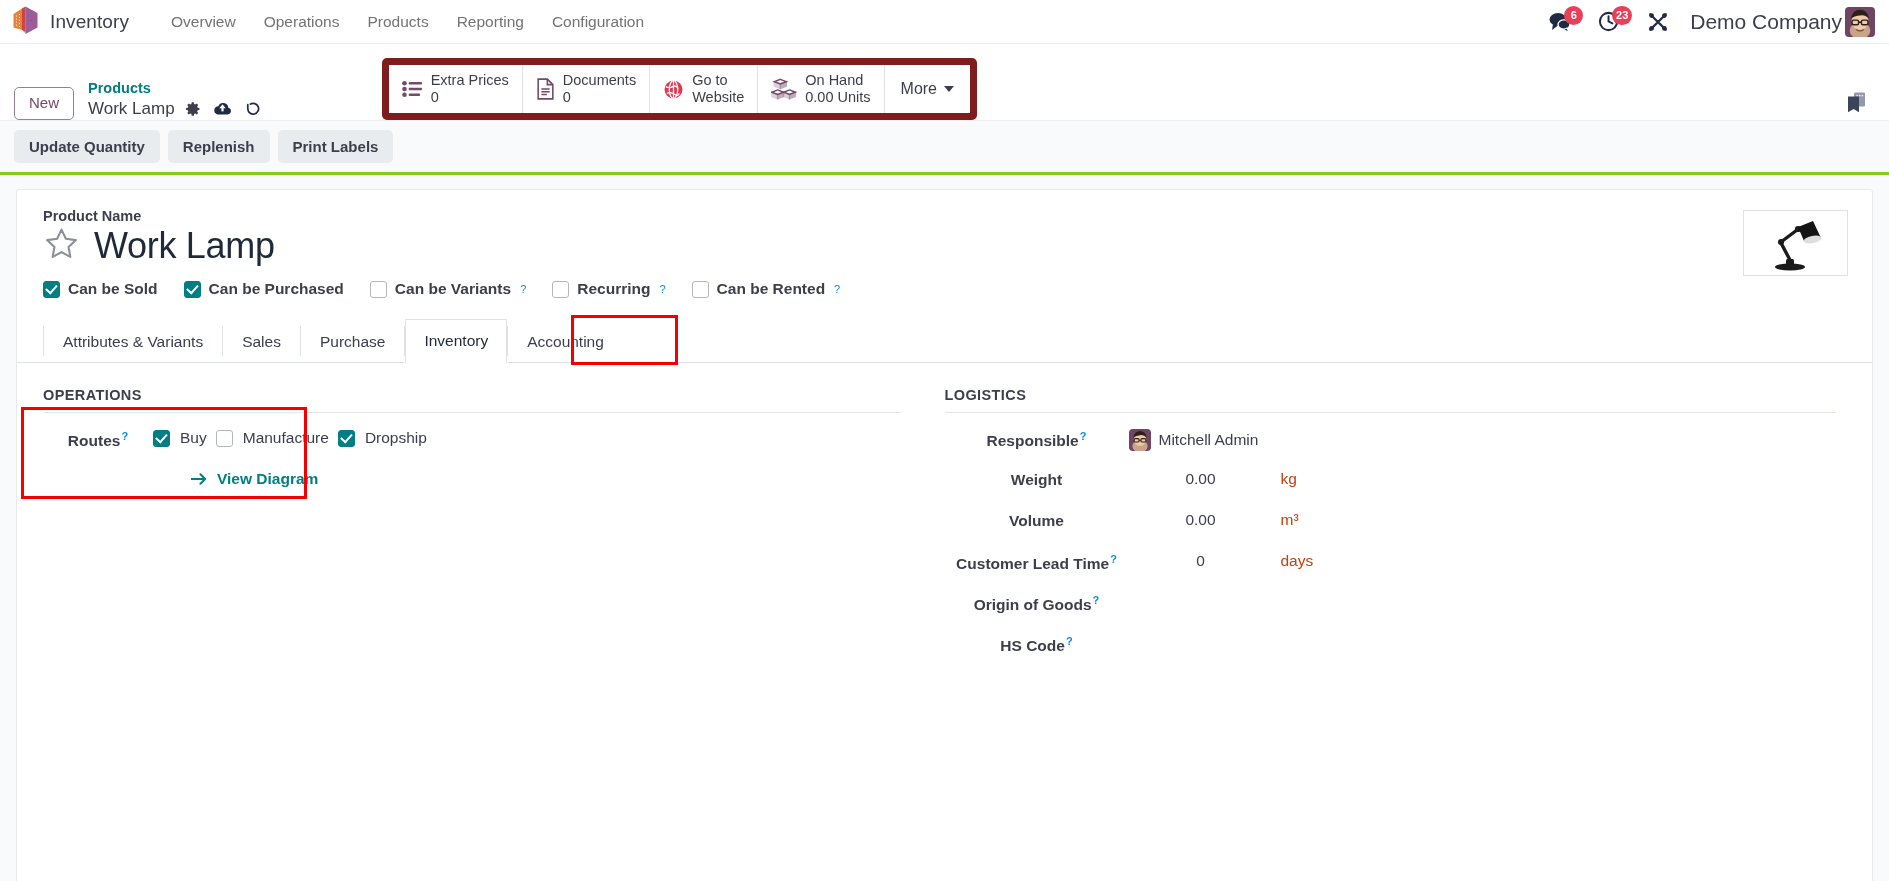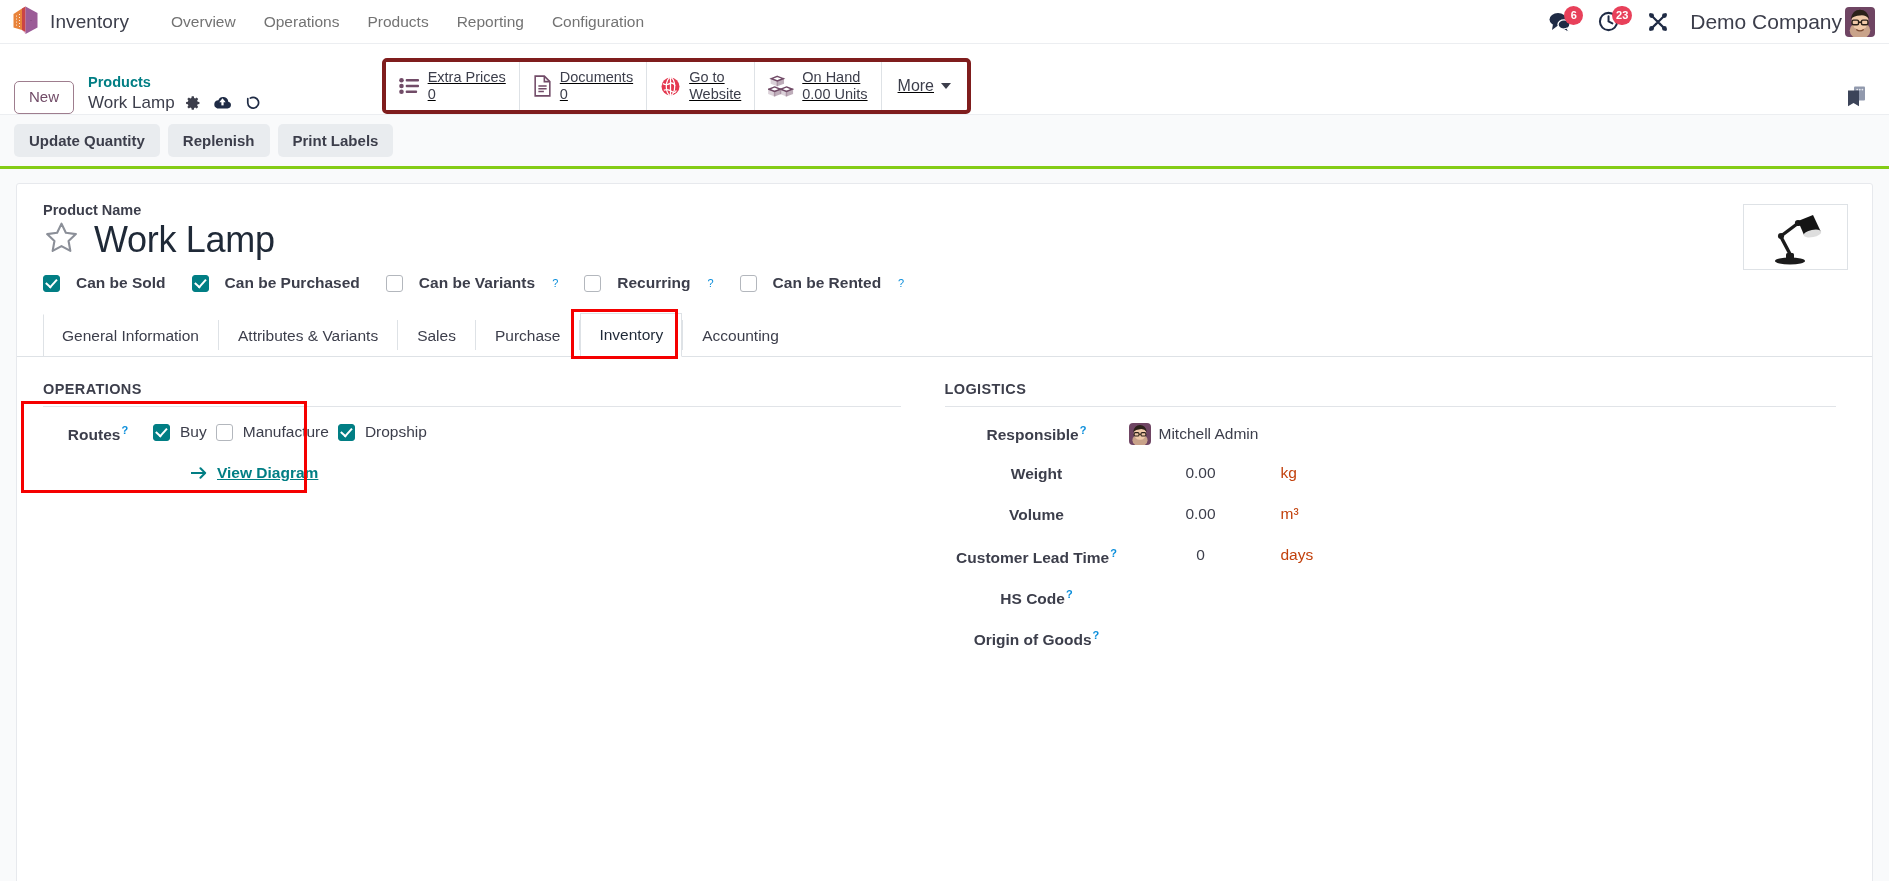--- a/index.html
+++ b/index.html
@@ -133,25 +133,24 @@
     cursor: pointer;
     display: inline-flex;
     align-items: center;
     margin-right: 12px;
   }
 
   .stat-buttons {
     display: flex;
     margin-left: 108px;
     margin-top: 6px;
-    border: 4px solid #7f1d1d;
+    border: 7px solid #7f1d1d;
     border-radius: 5px;
     overflow: hidden;
     background: #fff;
-    text-decoration: underline;
   }
   .stat-btn {
     display: flex;
     align-items: center;
     gap: 8px;
     padding: 7px 13px;
     border-right: 1px solid #dee2e6;
     cursor: pointer;
     background: #fff;
     min-height: 43px;
@@ -252,21 +251,21 @@
 
   .cb-row {
     display: flex;
     align-items: center;
     gap: 0;
     margin-bottom: 20px;
   }
   .cb-item {
     display: flex;
     align-items: center;
-    gap: 16px;
+    gap: 8px;
     margin-right: 26px;
     cursor: pointer;
   }
   .cbox {
     width: 17px; height: 17px;
     border: 1px solid #b3b7bd;
     border-radius: 3px;
     background: #fff;
     flex: 0 0 auto;
     display: flex; align-items: center; justify-content: center;
@@ -398,21 +397,20 @@
   .route-label { font-size: 15.5px; color: #3c3e4b; }
   .view-diagram {
     display: flex; align-items: center; gap: 9px;
     color: #017e84;
     font-size: 15.5px;
     font-weight: 700;
     margin-left: 148px;
     margin-top: 14px;
     cursor: pointer;
     width: max-content;
-    text-decoration: underline;
   }
 </style>
 </head>
 <body>
 
 <div class="navbar">
   <div class="brand-logo">
     <svg viewBox="0 0 54 60" width="27" height="30">
       <polygon points="3,16 20,5 20,48 3,43" fill="#e8833a"></polygon>
       <polygon points="20,5 27,1 27,52 20,48" fill="#cf4520"></polygon>
@@ -632,21 +630,20 @@
         <span class="qmark">?</span>
       </label>
       <label class="cb-item">
         <span class="cbox"></span>
         <span class="cb-label">Can be Rented</span>
         <span class="qmark">?</span>
       </label>
     </div>
 
     <div class="tabs-wrap">
-      <div class="tab first">General Information</div>
       <div class="tab-divider"></div>
       <div class="tab">Attributes &amp; Variants</div>
       <div class="tab-divider"></div>
       <div class="tab">Sales</div>
       <div class="tab-divider"></div>
       <div class="tab">Purchase</div>
       <div class="tab-divider"></div>
       <div class="tab active">Inventory</div>
       <div class="tab-divider"></div>
       <div class="tab">Accounting</div>
@@ -732,30 +729,30 @@
             <span>Customer Lead Time</span><span class="qmark">?</span>
           </div>
           <div class="f-val">
             <span class="f-val-num">0</span>
             <span class="f-unit">days</span>
           </div>
         </div>
 
         <div class="f-row">
           <div class="f-label">
-            <span>HS Code</span><span class="qmark">?</span>
+            <span>Origin of Goods</span><span class="qmark">?</span>
           </div>
           <div class="f-val">
             <span class="f-val-num"></span>
           </div>
         </div>
 
         <div class="f-row">
           <div class="f-label">
-            <span>Origin of Goods</span><span class="qmark">?</span>
+            <span>HS Code</span><span class="qmark">?</span>
           </div>
           <div class="f-val">
             <span class="f-val-num"></span>
           </div>
         </div>
       </div>
 
     </div>
   </div>
 </div>

